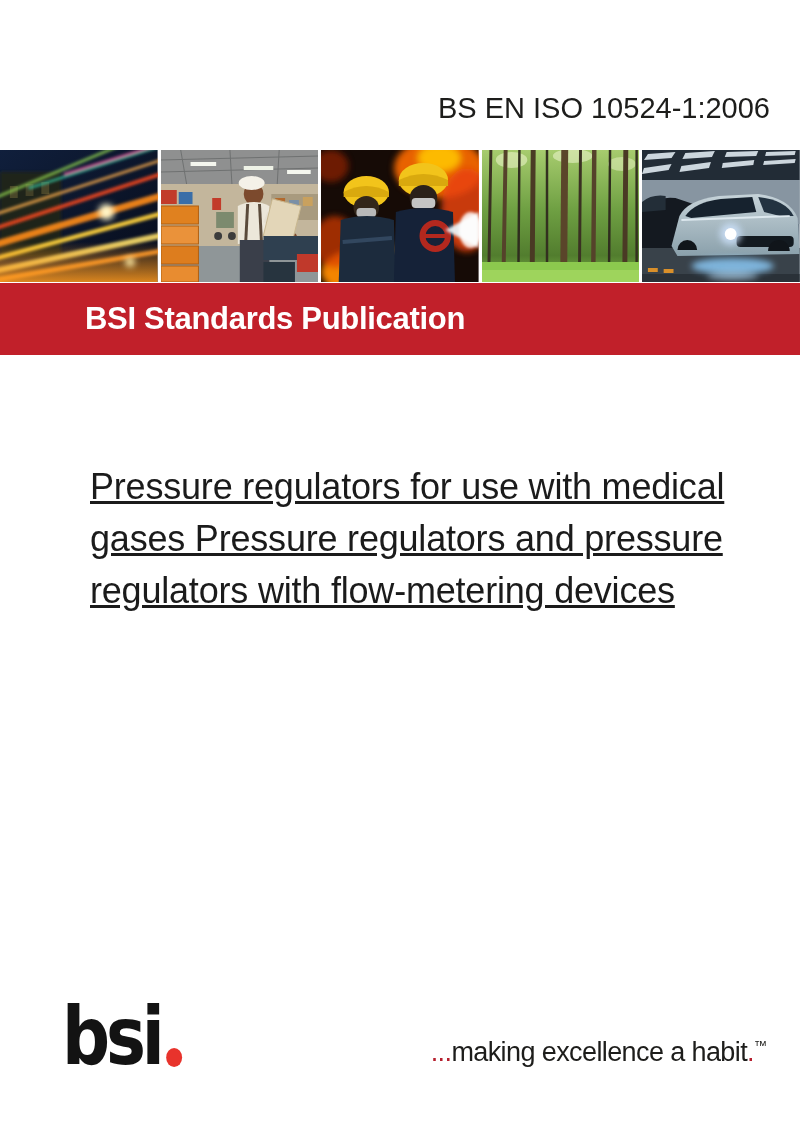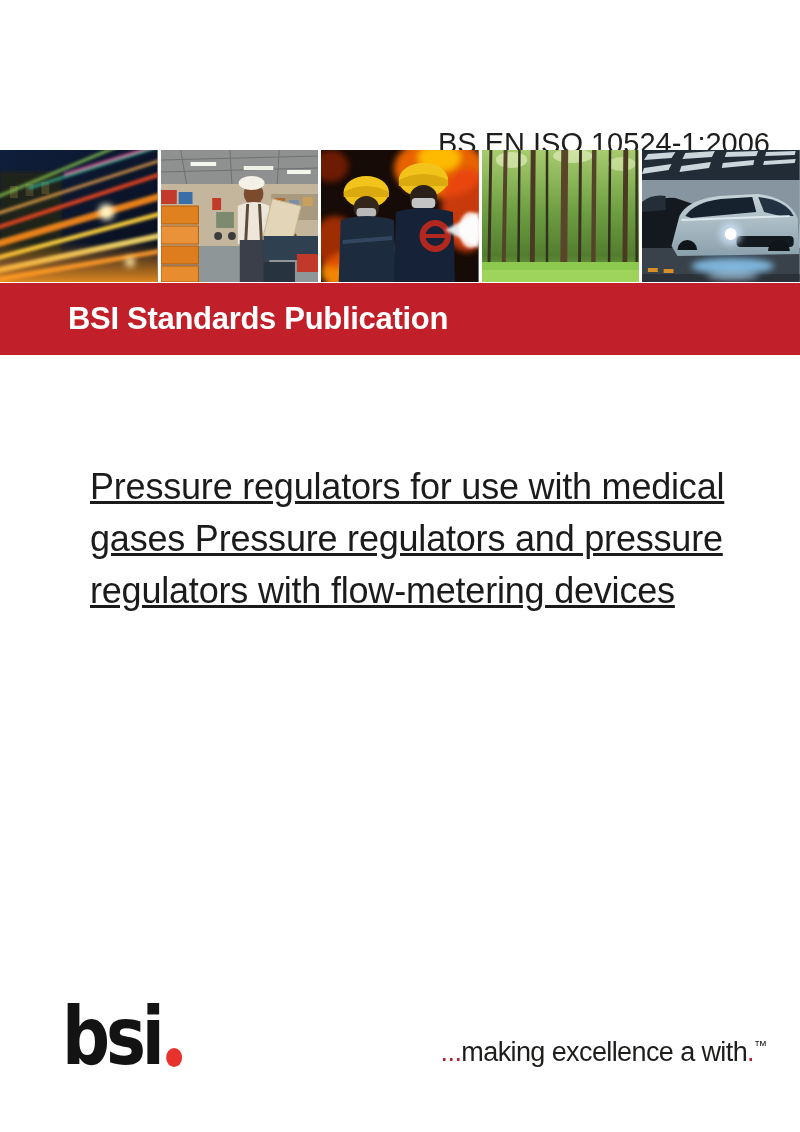--- a/index.html
+++ b/index.html
@@ -3,37 +3,37 @@
 <meta charset="utf-8">
 <style>
   html,body{margin:0;padding:0;background:#e9e9e9;}
   #page{
     position:relative;width:800px;height:1132px;background:#ffffff;
     overflow:hidden;font-family:"Liberation Sans",sans-serif;margin:0 auto;
   }
   
   .doc-number{
     position:absolute;top:92px;right:30px;
-    font-size:29px;color:#1d1d1b;letter-spacing:0;white-space:nowrap;margin-top:35px;
+    font-size:29px;color:#1d1d1b;letter-spacing:0;white-space:nowrap;
   }
   
   .photo-strip{
     position:absolute;top:150px;left:0;width:800px;height:132px;
     display:flex;gap:3px;background:#ffffff;
   }
   .photo{flex:1 1 0;overflow:hidden;}
   .photo svg{display:block;width:100%;height:100%;}
   
   .banner{
     position:absolute;top:283px;left:0;width:800px;height:72px;
     background:#c1202a;display:flex;align-items:center;
   }
   .banner-title{
     color:#ffffff;font-size:31px;font-weight:600;letter-spacing:-.3px;
-    padding-left:68px;white-space:nowrap;
+    padding-left:85px;white-space:nowrap;
   }
   
   .main-title{
     position:absolute;left:90px;top:461px;width:660px;
     font-size:36px;line-height:52px;color:#1b1b1b;
     white-space:pre-line;letter-spacing:-.2px;text-decoration:underline;
   }
   
   .logo{
     position:absolute;left:62px;top:994px;height:80px;
@@ -286,16 +286,16 @@
   <div class="main-title">Pressure regulators for use with medical
 gases Pressure regulators and pressure
 regulators with flow-metering devices</div>
 
   <div class="logo">
     <span class="logo-text">bsi</span>
     <span class="logo-dot"></span>
   </div>
 
   <div class="tagline">
-    <span class="red">...</span><span>making excellence a with</span><span class="red">.</span><span class="tm">™</span>
+    <span class="red">...</span><span>making excellence a habit</span><span class="red">.</span><span class="tm">™</span>
   </div>
 
 </div>
 
 </body></html>

